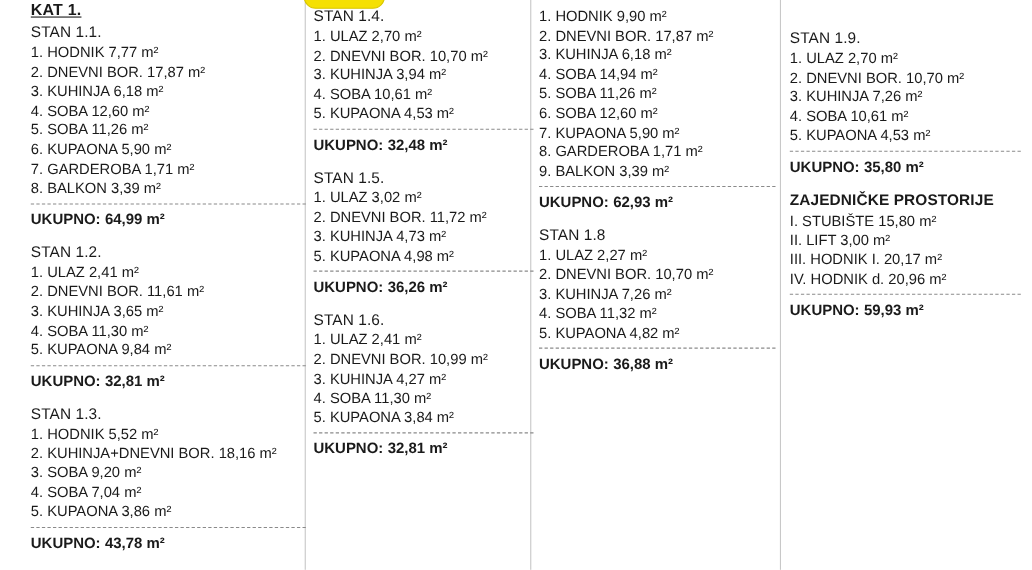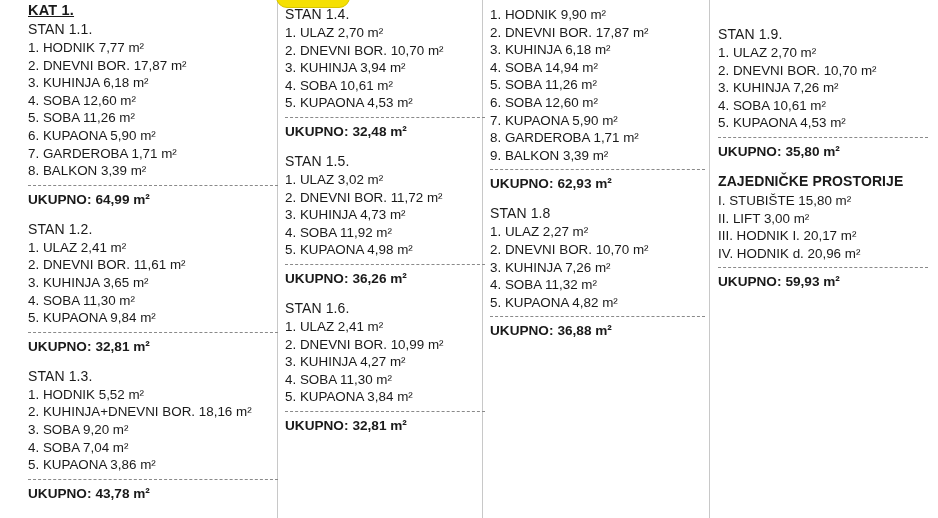--- a/index.html
+++ b/index.html
@@ -155,21 +155,20 @@
       <div class="room">5. KUPAONA 4,53 m²</div>
       <div class="dashline"></div>
       <div class="total"><span>UKUPNO:</span><span class="tval">32,48 m²</span></div>
     </div>
 
     <div class="unit">
       <div class="unit-title">STAN 1.5.</div>
       <div class="room">1. ULAZ 3,02 m²</div>
       <div class="room">2. DNEVNI BOR. 11,72 m²</div>
       <div class="room">3. KUHINJA 4,73 m²</div>
-      <div class="room">4. SOBA 11,92 m²</div>
       <div class="room">5. KUPAONA 4,98 m²</div>
       <div class="dashline"></div>
       <div class="total"><span>UKUPNO:</span><span class="tval">36,26 m²</span></div>
     </div>
 
     <div class="unit">
       <div class="unit-title">STAN 1.6.</div>
       <div class="room">1. ULAZ 2,41 m²</div>
       <div class="room">2. DNEVNI BOR. 10,99 m²</div>
       <div class="room">3. KUHINJA 4,27 m²</div>

